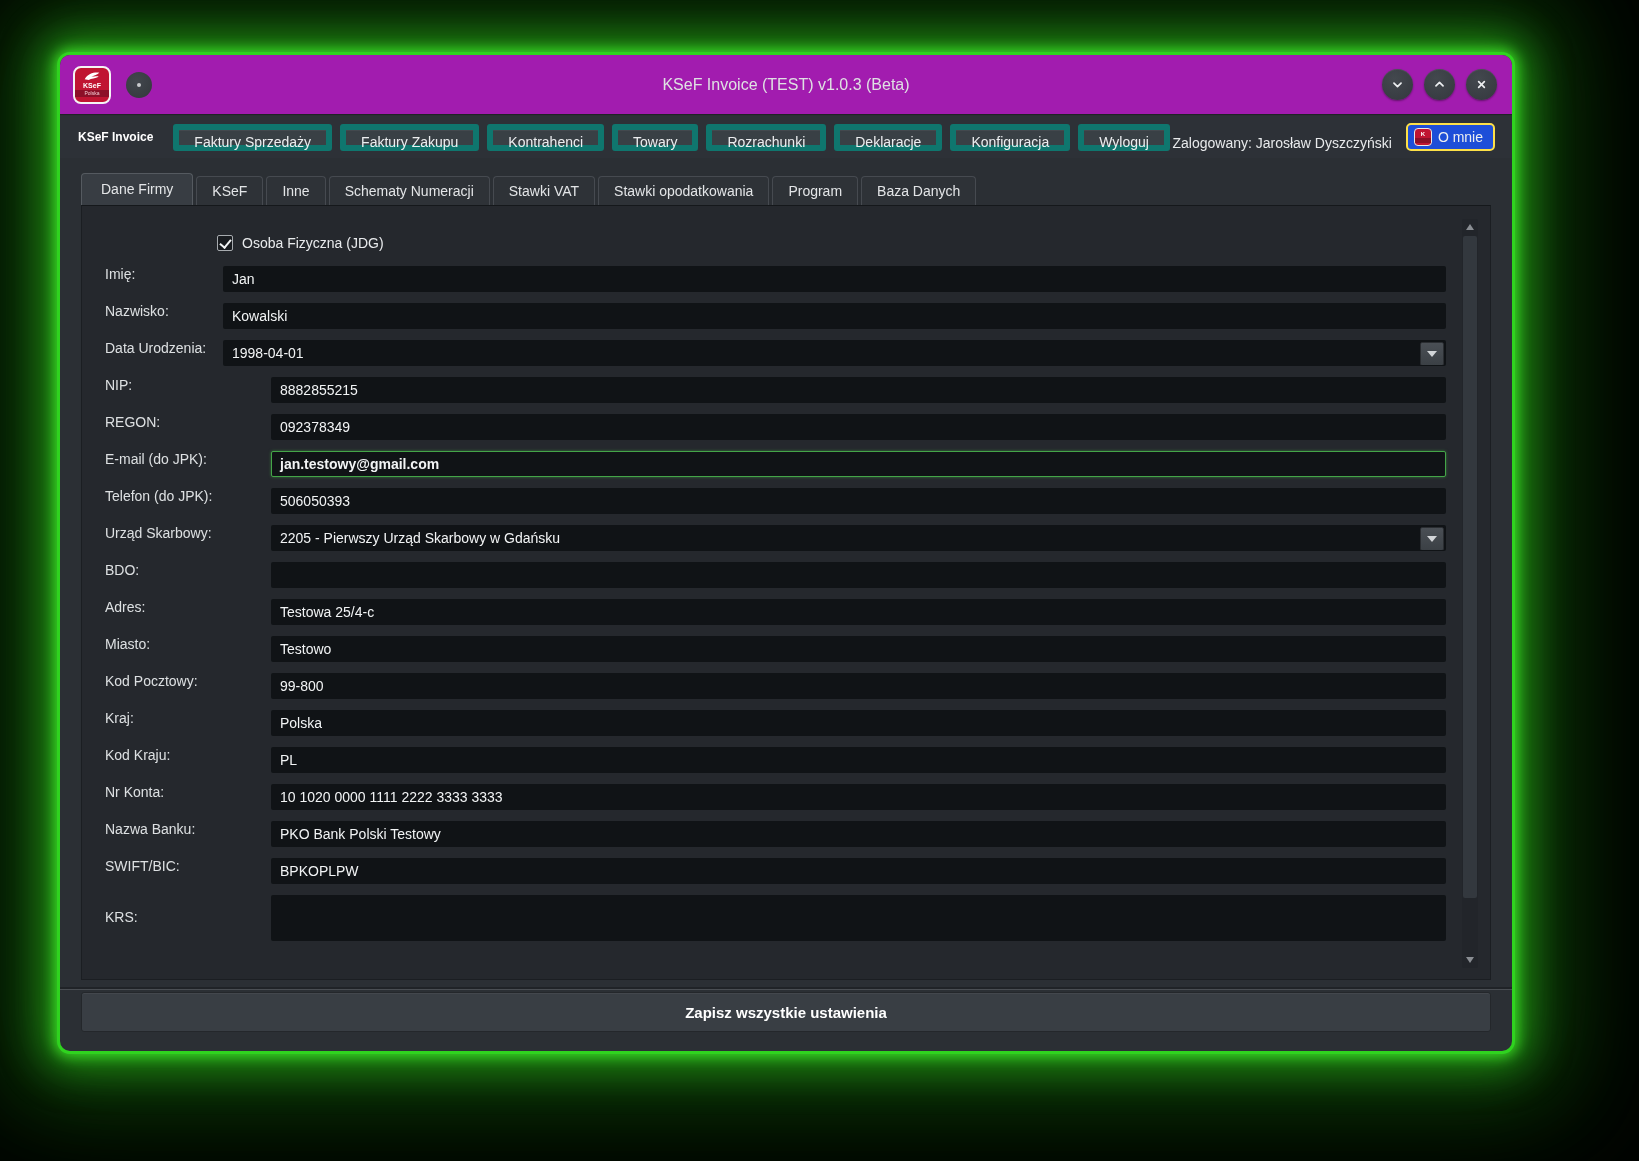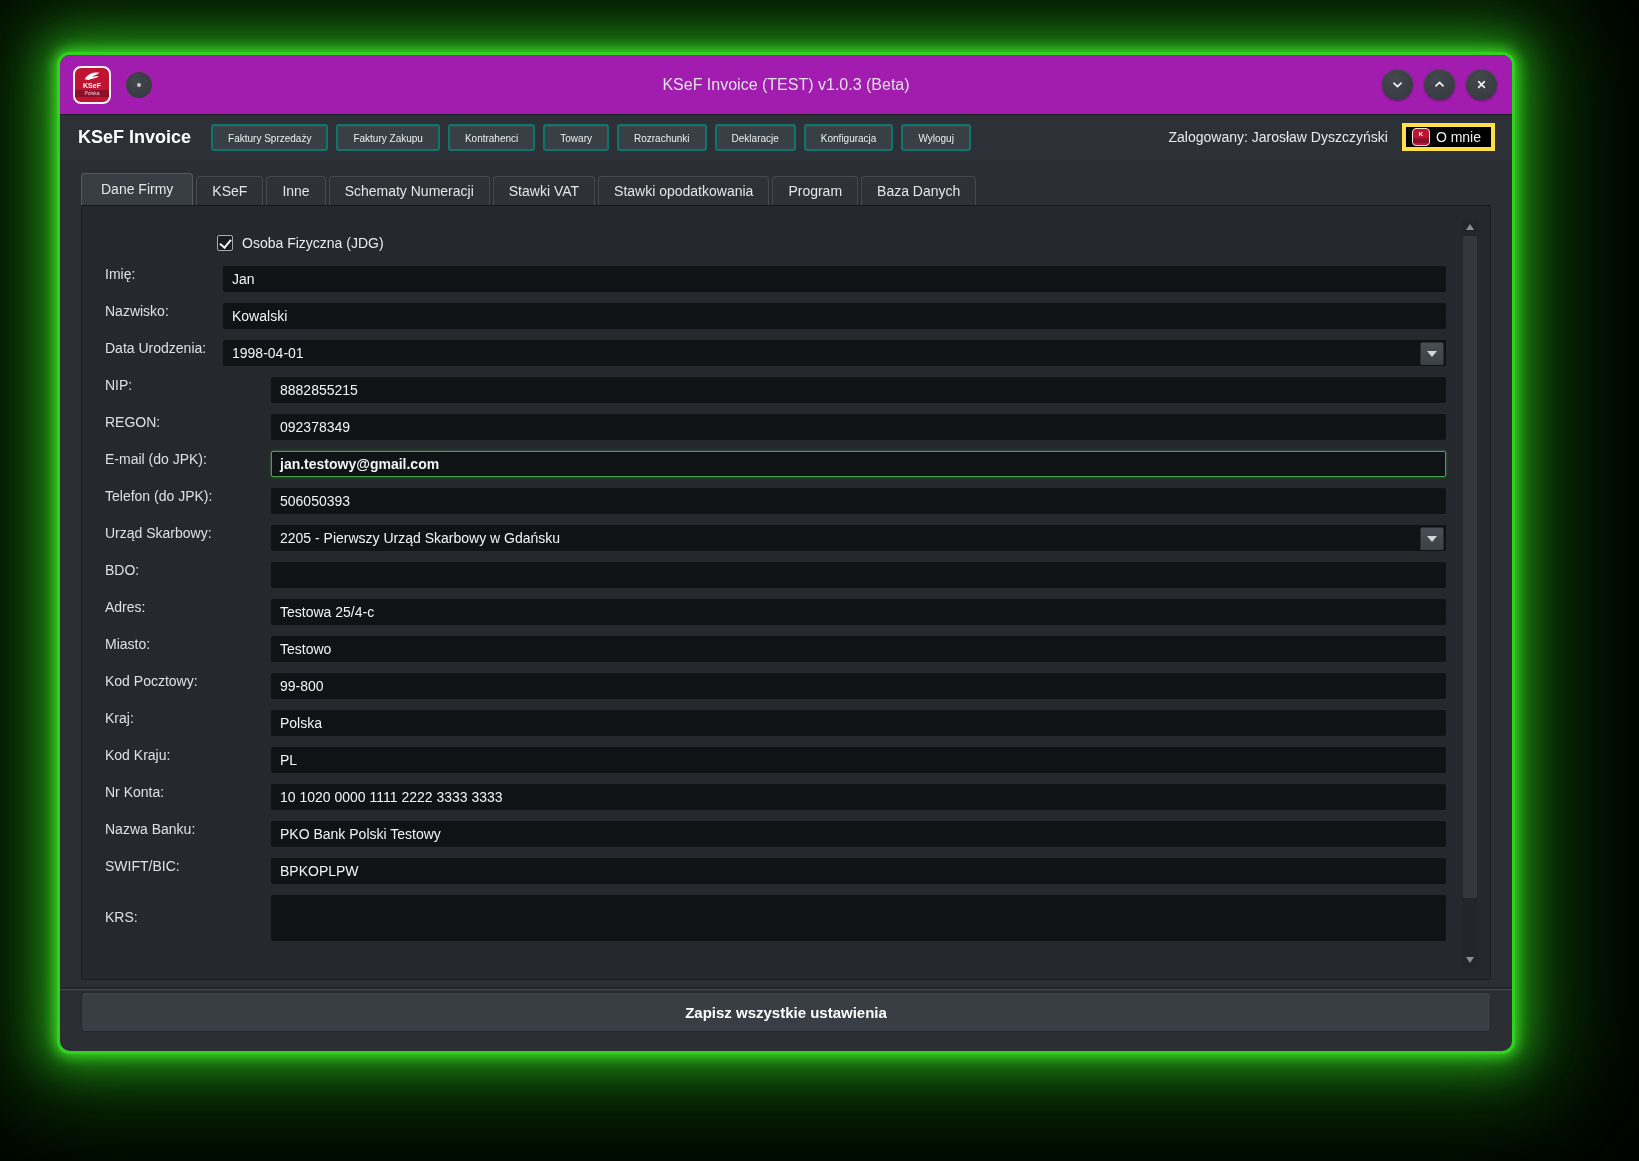--- a/index.html
+++ b/index.html
@@ -38,29 +38,29 @@
   .wbtn { width:31px; height:31px; border-radius:50%;
     background:radial-gradient(circle at 40% 32%, #43484e, #34383e);
     display:flex; align-items:center; justify-content:center;
     box-shadow:inset 0 1px 0 rgba(255,255,255,.07), 0 1px 2px rgba(0,0,0,.4); }
   .wbtn svg { width:17px; height:17px; stroke:#eceef0; stroke-width:2.4; fill:none;
     stroke-linecap:round; stroke-linejoin:round; }
 
   
   .navbar { position:absolute; top:61px; left:0; right:0; height:42px;
     background:#2d3137; display:flex; align-items:center; }
-  .brand { font-size:18px; font-weight:bold; color:#ffffff; margin-left:18px; margin-right:12px; }
+  .brand { font-size:12px; font-weight:bold; color:#ffffff; margin-left:18px; margin-right:12px; }
   .navbtn { height:27px; line-height:25px; padding:0 15px; margin-left:8px;
-    background:#394045; border:2px solid #0f766e; border-radius:3px;
-    color:#eceef0; font-size:10px; white-space:nowrap;
+    background:#394045; border:6px solid #0f766e; border-radius:3px;
+    color:#eceef0; font-size:14px; white-space:nowrap;
     box-shadow:inset 0 1px 0 rgba(255,255,255,.05); }
-  .nav-right { margin-left:auto; display:flex; align-items:center; margin-right:17px; }
+  .nav-right { margin-left:auto; display:flex; align-items:flex-end; margin-right:17px; }
   .logged { font-size:14px; color:#e8eaec; margin-right:14px; }
   .aboutbtn { height:28px; display:flex; align-items:center; gap:6px; padding:0 10px 0 6px;
-    background:#000000; border:4px solid #fde047; border-radius:0; color:#eceef0; font-size:14px; }
+    background:#1d4ed8; border:2px solid #fde047; border-radius:5px; color:#eceef0; font-size:14px; }
   .mini-logo { width:18px; height:18px; border-radius:4px; background:#c01532; border:1px solid #e9e9e9;
     display:flex; flex-direction:column; align-items:center; justify-content:center; overflow:hidden; }
   .mini-logo .m1 { color:#fff; font-size:6px; font-weight:bold; line-height:7px; }
   .mini-logo .m2 { width:100%; background:#8c1028; height:5px; }
 
   
   .tabstrip { position:absolute; left:21px; right:39px; top:118px; height:32px;
     display:flex; align-items:flex-end; }
   .tab { height:29px; line-height:28px; padding:0 15px; margin-right:3px;
     background:#2e3237; border:1px solid #464a50; border-bottom:none;

